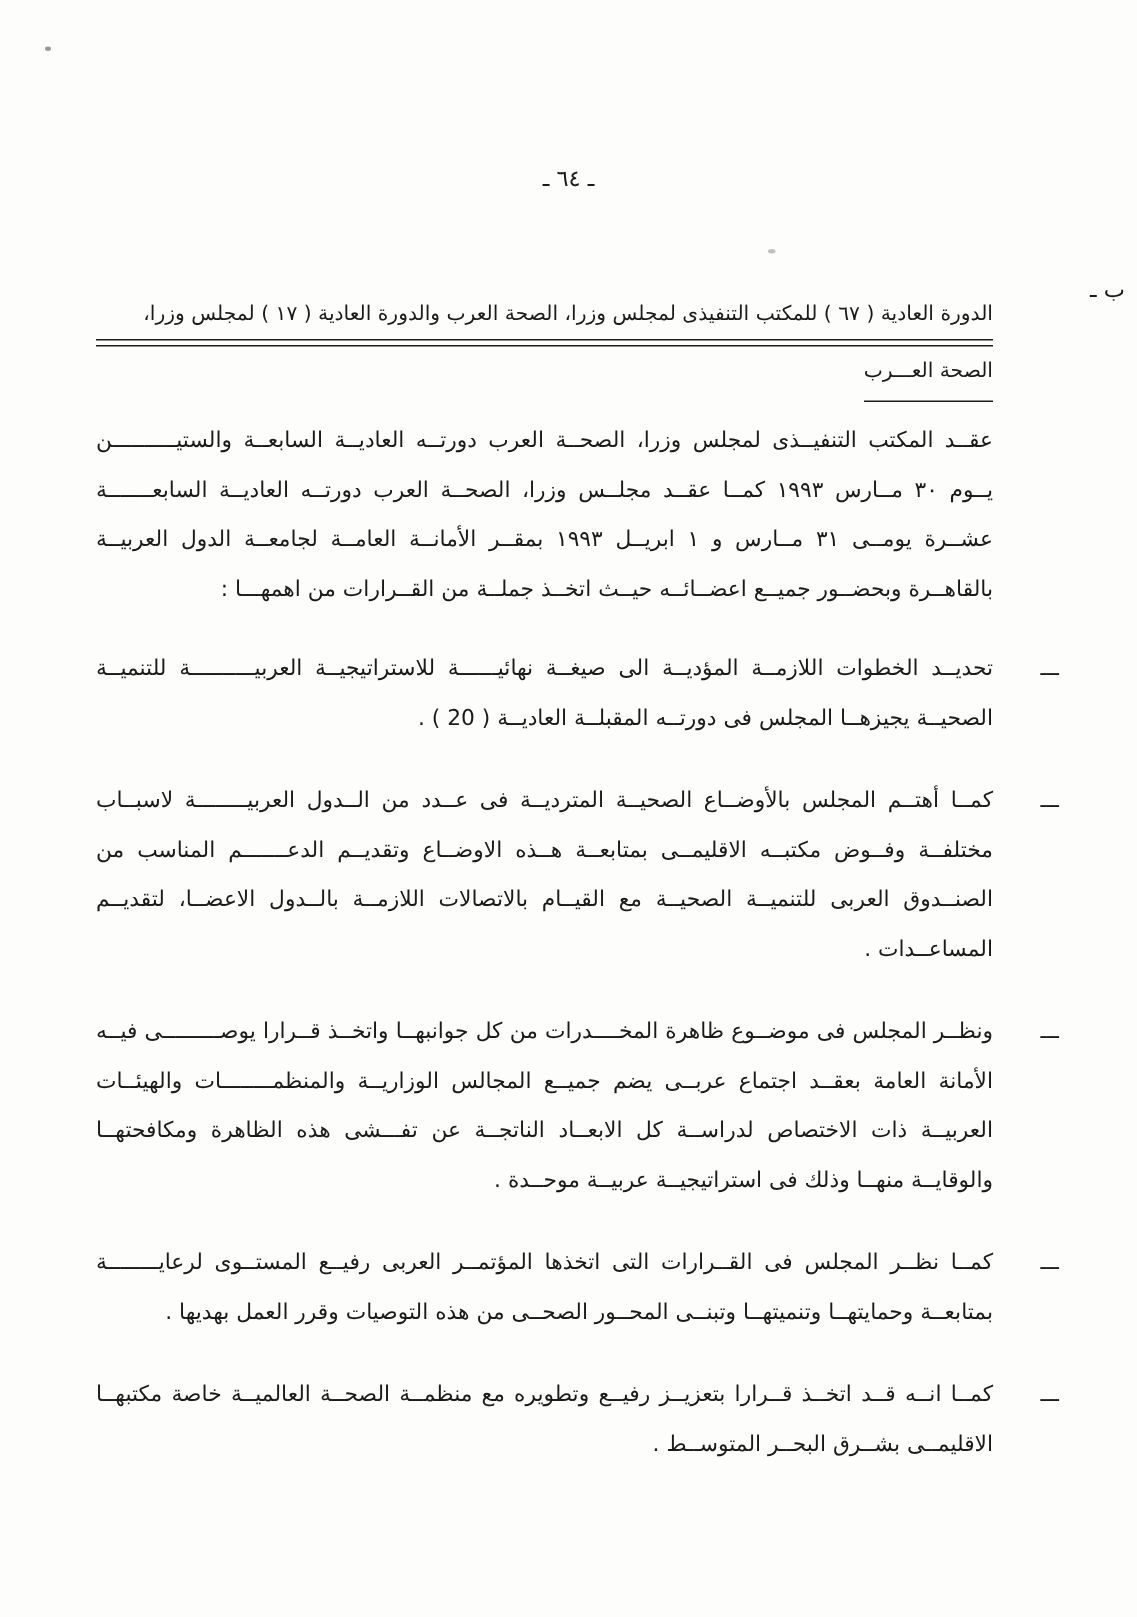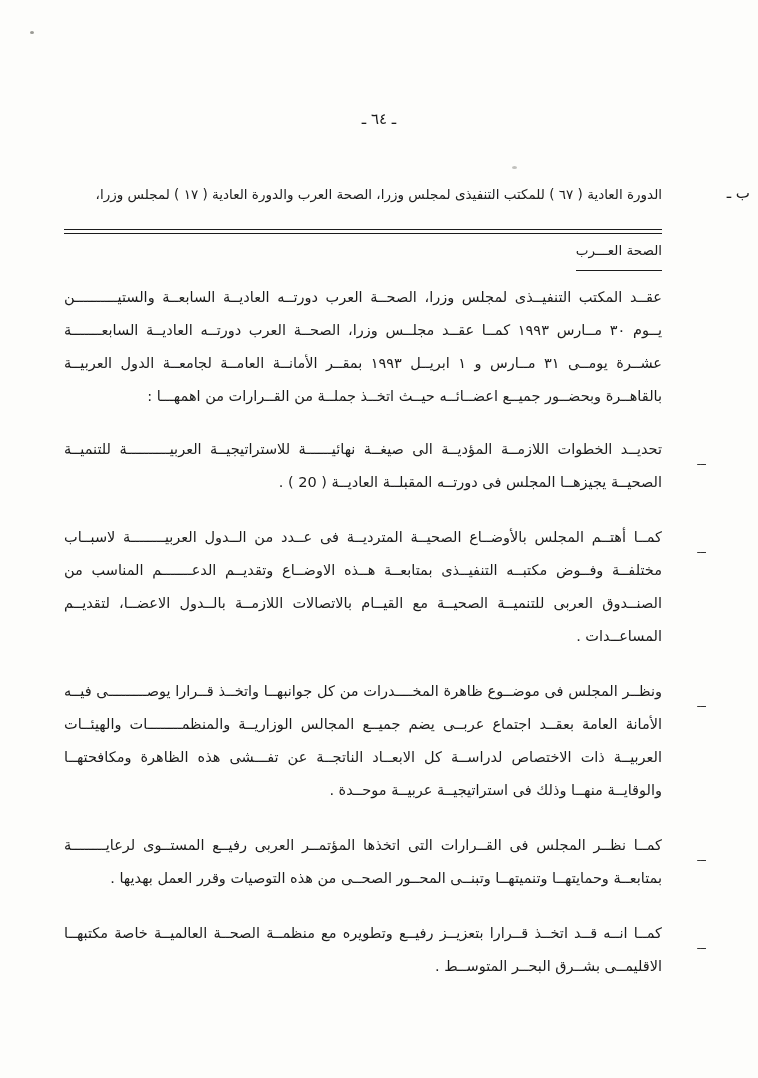--- a/index.html
+++ b/index.html
@@ -33,24 +33,25 @@
     position: absolute;
     top: 178px; right: 96px;
     width: 598px;
     direction: rtl;
     font-size: 14.5px;
     line-height: 33px;
   }
   .doc-header { margin-bottom: 14px; }
   .header-line1 {
     position: relative;
-    padding-bottom: 18px;
+    padding-bottom: 0;
     border-bottom: 1.5px solid #1b1b1b;
     white-space: nowrap;
     font-size: 13.5px;
+    margin-top: 15px;
   }
   .header-line1::after {
     content: "";
     position: absolute;
     left: 0; right: 0; bottom: -5px;
     height: 1.5px;
     background: #1b1b1b;
   }
   .header-line2 { padding-top: 4px; font-size: 13.5px; }
   .header-line2 .u {
@@ -58,22 +59,22 @@
     padding-bottom: 12px;
   }
   .para {
     text-align: justify;
     margin: 0 0 22px 0;
   }
   .intro { margin-bottom: 20px; }
   .bullet { position: relative; }
   .bullet .dash {
     position: absolute;
-    right: -44px; top: 12px;
-    font-size: 10px;
+    right: -44px; top: 0;
+    font-size: 14px;
   }
   .btext { text-align: justify; }
   .speck {
     position: absolute;
     background: #9a9a94;
     border-radius: 50%;
   }
   .speck-1 { left: 30px; top: 31px; width: 4px; height: 3px; }
   .speck-2 { left: 512px; top: 166px; width: 5px; height: 3px; opacity: .6; }
 </style>
@@ -100,21 +101,21 @@
 
     <p class="para intro">عقــد المكتب التنفيــذى لمجلس وزرا، الصحــة العرب دورتــه العاديــة السابعــة والستيــــــــــن يــوم ٣٠ مــارس ١٩٩٣ كمــا عقــد مجلــس وزرا، الصحــة العرب دورتــه العاديــة السابعـــــــة عشــرة يومــى ٣١ مــارس و ١ ابريــل ١٩٩٣ بمقــر الأمانــة العامــة لجامعــة الدول العربيــة بالقاهــرة وبحضــور جميــع اعضــائــه حيــث اتخــذ جملــة من القــرارات من اهمهـــا :</p>
 
     <div class="para bullet">
       <span class="dash">ـــ</span>
       <div class="btext">تحديــد الخطوات اللازمــة المؤديــة الى صيغــة نهائيــــــة للاستراتيجيــة العربيــــــــــة للتنميــة الصحيــة يجيزهــا المجلس فى دورتــه المقبلــة العاديــة  ( 20 )  .</div>
     </div>
 
     <div class="para bullet">
       <span class="dash">ـــ</span>
-      <div class="btext">كمــا أهتــم المجلس بالأوضــاع الصحيــة المترديــة فى عــدد من الــدول العربيــــــــة لاسبــاب مختلفــة وفــوض مكتبــه التنفيــذى بمتابعــة هــذه الاوضــاع وتقديــم الدعـــــــم المناسب من الصنــدوق العربى للتنميــة الصحيــة مع القيــام بالاتصالات اللازمــة بالــدول الاعضــا، لتقديــم المساعــدات .</div>
+      <div class="btext">كمــا أهتــم المجلس بالأوضــاع الصحيــة المترديــة فى عــدد من الــدول العربيــــــــة لاسبــاب مختلفــة وفــوض مكتبــه الاقليمــى بمتابعــة هــذه الاوضــاع وتقديــم الدعـــــــم المناسب من الصنــدوق العربى للتنميــة الصحيــة مع القيــام بالاتصالات اللازمــة بالــدول الاعضــا، لتقديــم المساعــدات .</div>
     </div>
 
     <div class="para bullet">
       <span class="dash">ـــ</span>
       <div class="btext">ونظــر المجلس فى موضــوع ظاهرة المخــــدرات من كل جوانبهــا واتخــذ قــرارا يوصـــــــــى فيــه الأمانة العامة بعقــد اجتماع عربــى يضم جميــع المجالس الوزاريــة والمنظمــــــــات والهيئــات العربيــة ذات الاختصاص لدراســة كل الابعــاد الناتجــة عن تفـــشى هذه الظاهرة ومكافحتهــا والوقايــة منهــا وذلك فى استراتيجيــة عربيــة موحــدة .</div>
     </div>
 
     <div class="para bullet">
       <span class="dash">ـــ</span>
       <div class="btext">كمــا نظــر المجلس فى القــرارات التى اتخذها المؤتمــر العربى رفيــع المستــوى لرعايــــــــة بمتابعــة وحمايتهــا وتنميتهــا وتبنــى المحــور الصحــى من هذه التوصيات وقرر العمل بهديها .</div>

